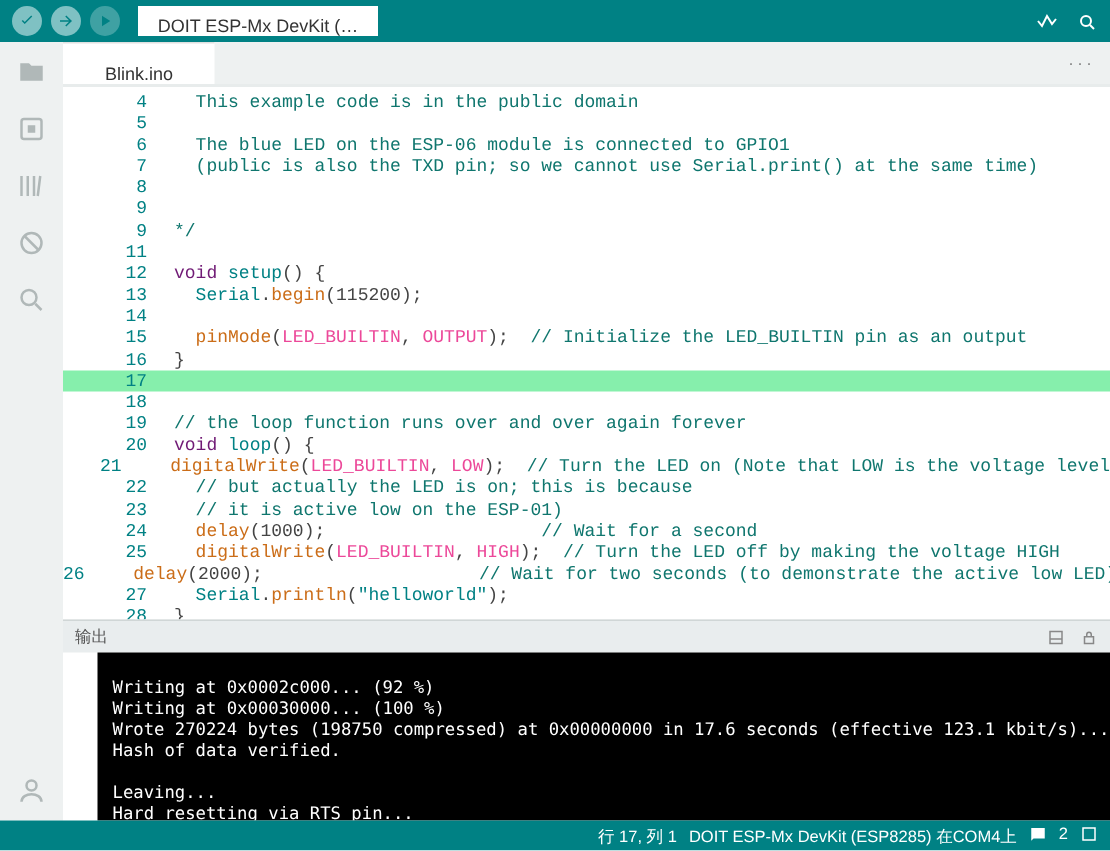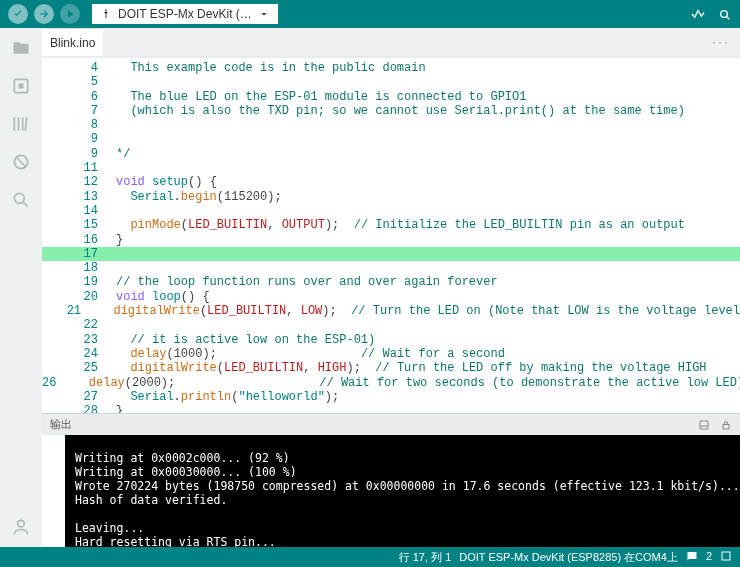--- a/index.html
+++ b/index.html
@@ -1,46 +1,46 @@
 <!DOCTYPE html>
 <html><head>
 <meta charset="utf-8">
 <style>
   * { box-sizing: border-box; margin: 0; padding: 0; }
   body { font-family: "Segoe UI", Arial, sans-serif; font-size: 12px; background: #fff; width: 740px; height: 567px; display: flex; flex-direction: column; overflow: hidden; }
   .top-toolbar { background: #008184; height: 28px; display: flex; align-items: center; padding: 0 8px; gap: 6px; }
   .tb-btn { width: 20px; height: 20px; border-radius: 50%; background: #7fc1c3; display: flex; align-items: center; justify-content: center; color: #008184; }
   .tb-btn svg { width: 12px; height: 12px; }
   .tb-btn.faded { opacity: 0.5; }
-  .board-select { background: #fff; height: 20px; display: flex; align-items: center; padding: 0 8px; gap: 6px; color: #333; font-size: 12px; margin-left: 6px; min-width: 160px; }
+  .board-select { background: #fff; height: 20px; display: flex; align-items: center; padding: 0 8px; gap: 6px; color: #333; font-size: 12px; margin-left: 6px; min-width: 160px; flex-direction: column; }
   .board-select svg { width: 12px; height: 12px; }
   .board-select .chev { margin-left: auto; }
   .top-right { margin-left: auto; display: flex; gap: 10px; }
   .top-right svg { width: 16px; height: 16px; color: #fff; }
   .middle { flex: 1; display: flex; min-height: 0; }
   .activity-bar { width: 42px; background: #eef1f1; display: flex; flex-direction: column; align-items: center; padding-top: 10px; gap: 18px; }
   .activity-bar svg { width: 20px; height: 20px; color: #b0b8b8; }
   .activity-bar .bottom { margin-top: auto; margin-bottom: 10px; }
   .editor-area { flex: 1; display: flex; flex-direction: column; min-width: 0; }
   .tab-row { background: #eef1f1; height: 28px; display: flex; align-items: center; }
-  .tab { background: #fff; height: 28px; padding: 0 8px; display: flex; align-items: center; font-size: 12px; color: #333; border-top: 1px solid #e0e0e0; }
+  .tab { background: #fff; height: 28px; padding: 0 28px; display: flex; align-items: flex-end; font-size: 12px; color: #333; border-top: 1px solid #e0e0e0; }
   .tab-row .more { margin-left: auto; padding: 0 10px; color: #888; letter-spacing: 2px; cursor: pointer; }
   .code { flex: 1; background: #fff; overflow: hidden; font-family: Consolas, "Courier New", monospace; font-size: 12px; line-height: 14.3px; border-top: 2px solid #e8ecec; padding-top: 3px;}
   .code-row { display: flex; }
   .gutter { width: 74px; text-align: right; padding-right: 18px; color: #008184; user-select: none; }
   .code-text { white-space: pre; flex:1;}
   .code-row.hl { background: #86efac; }
   .c-comment { color: #0f766e; }
   .c-keyword { color: #008184; }
   .c-func    { color: #cb6d18; }
   .c-num     { color: #444; }
-  .c-const   { color: #b91c1c; font-family: Liberation Mono, monospace; }
+  .c-const   { color: #ec4899; font-family: Liberation Mono, monospace; }
   .c-str     { color: #008184; }
   .c-plain   { color: #444; }
-  .c-void    { color: #8b5cf6; }
+  .c-void    { color: #701a75; }
   .output-header { background: #e9edee; height: 22px; display: flex; align-items: center; padding: 0 8px; font-size: 11px; color: #555; border-top: 1px solid #d0d6d6; }
   .output-header .right { margin-left: auto; display: flex; gap: 10px; }
   .output-header .right svg { width: 12px; height: 12px; color: #888; }
   .console { background: #000; color: #fff; font-family: Consolas, monospace; font-size: 11.5px; height: 112px; padding: 16px 10px; white-space: pre; overflow: hidden; line-height: 14px; margin-left: 23px; }
   .status-bar { background: #008184; color: #fff; height: 20px; display: flex; align-items: center; padding: 0 8px; font-size: 11px; gap: 6px; }
   .status-bar .right { margin-left: auto; display: flex; align-items: flex-start; gap: 8px; }
   .status-bar svg { width: 12px; height: 12px; }
 </style>
 </head>
 <body>
@@ -117,25 +117,25 @@
         <div class="code-row">
           <div class="gutter">4</div>
           <div class="code-text"><span class="c-comment">  This example code is in the public domain</span></div>
         </div>
         <div class="code-row">
           <div class="gutter">5</div>
           <div class="code-text"> </div>
         </div>
         <div class="code-row">
           <div class="gutter">6</div>
-          <div class="code-text"><span class="c-comment">  The blue LED on the ESP-01 module is connected to GPIO1</span></div>
+          <div class="code-text"><span class="c-comment">  The blue LED on the ESP-06 module is connected to GPIO1</span></div>
         </div>
         <div class="code-row">
           <div class="gutter">7</div>
-          <div class="code-text"><span class="c-comment">  (which is also the TXD pin; so we cannot use Serial.print() at the same time)</span></div>
+          <div class="code-text"><span class="c-comment">  (public is also the TXD pin; so we cannot use Serial.print() at the same time)</span></div>
         </div>
         <div class="code-row">
           <div class="gutter">8</div>
           <div class="code-text"> </div>
         </div>
         <div class="code-row">
           <div class="gutter">9</div>
         </div>
         <div class="code-row">
           <div class="gutter">9</div>
@@ -180,20 +180,21 @@
         <div class="code-row">
           <div class="gutter">20</div>
           <div class="code-text"><span class="c-void">void </span><span class="c-keyword">loop</span><span class="c-plain">() {</span></div>
         </div>
         <div class="code-row">
           <div class="gutter">21</div>
           <div class="code-text"><span class="c-plain">  </span><span class="c-func">digitalWrite</span><span class="c-plain">(</span><span class="c-const">LED_BUILTIN</span><span class="c-plain">, </span><span class="c-const">LOW</span><span class="c-plain">);  </span><span class="c-comment">// Turn the LED on (Note that LOW is the voltage level</span></div>
         </div>
         <div class="code-row">
           <div class="gutter">22</div>
+          <div class="code-text"><span class="c-comment">  // but actually the LED is on; this is because</span></div>
         </div>
         <div class="code-row">
           <div class="gutter">23</div>
           <div class="code-text"><span class="c-comment">  // it is active low on the ESP-01)</span></div>
         </div>
         <div class="code-row">
           <div class="gutter">24</div>
           <div class="code-text"><span class="c-plain">  </span><span class="c-func">delay</span><span class="c-plain">(</span><span class="c-num">1000</span><span class="c-plain">);                    </span><span class="c-comment">// Wait for a second</span></div>
         </div>
         <div class="code-row">

